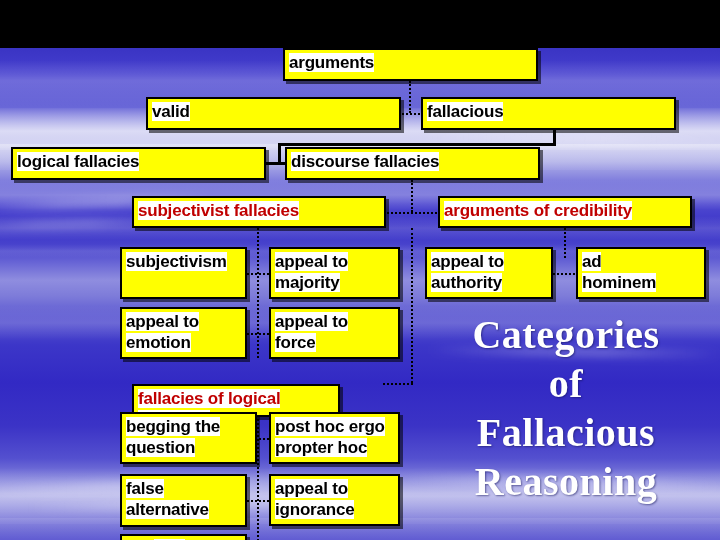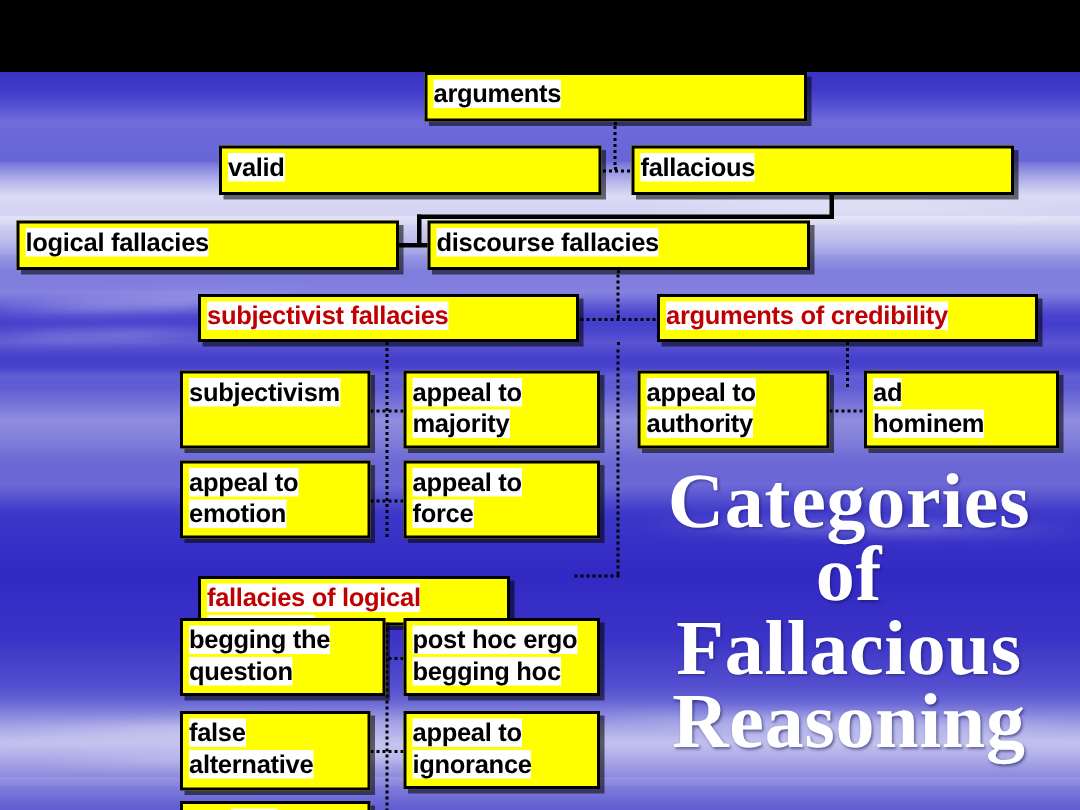--- a/index.html
+++ b/index.html
@@ -127,21 +127,21 @@
   .solid-h { background: #000; height: 3px; }
 
   
   #title {
     position: absolute;
     left: 424px;
     top: 262px;
     width: 284px;
     text-align: center;
     font-family: "Liberation Serif", serif;
-    font-size: 52px;
+    font-size: 40px;
     font-weight: bold;
     line-height: 49px;
     color: #ffffff;
     letter-spacing: 0.5px;
     text-shadow: 1px 1px 2px rgba(20,20,90,0.55);
     white-space: pre-line;
   }
 </style>
 </head>
 <body>
@@ -254,21 +254,21 @@
     <span class="txt">fallacies of logical structure</span>
   </div>
 
   <div class="node" style="left:120px; top:364px; width:137px; height:52px;">
     <span class="txt">begging the
 question</span>
   </div>
 
   <div class="node" style="left:269px; top:364px; width:131px; height:52px;">
     <span class="txt">post hoc ergo
-begging hoc</span>
+propter hoc</span>
   </div>
 
   <div class="node" style="left:120px; top:426px; width:127px; height:53px;">
     <span class="txt">false
 alternative</span>
   </div>
 
   <div class="node" style="left:269px; top:426px; width:131px; height:52px;">
     <span class="txt">appeal to
 ignorance</span>

